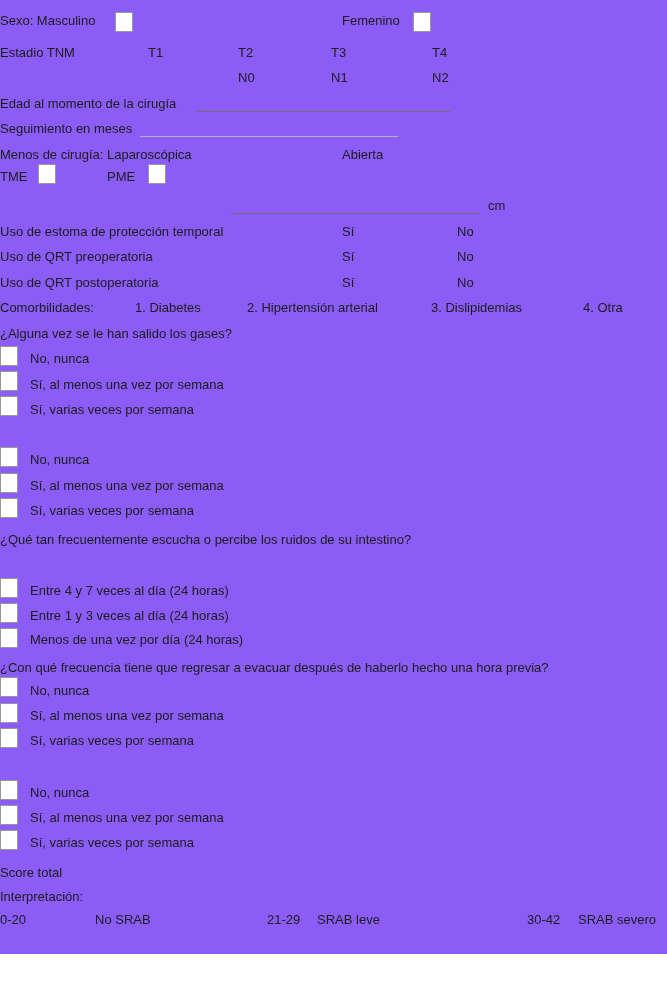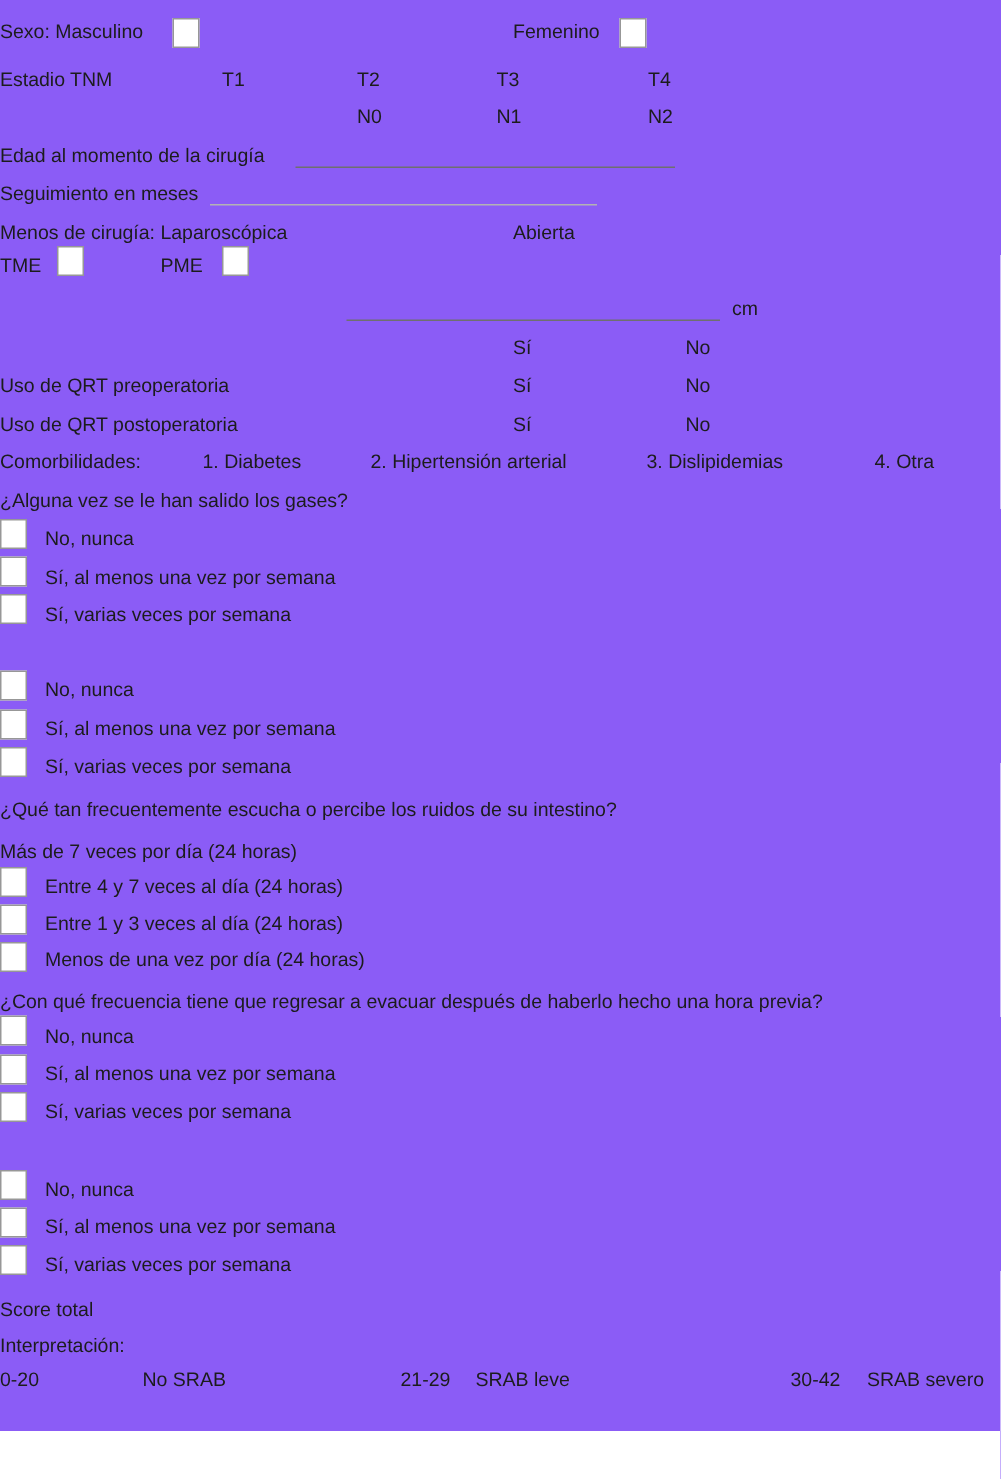--- a/index.html
+++ b/index.html
@@ -55,20 +55,21 @@
   <span class="t" style="left:342px;top:147px">Abierta</span>
 
   <span class="t" style="left:0px;top:169px">TME</span>
   <span class="cb" style="left:38px;top:164px"></span>
   <span class="t" style="left:107px;top:169px">PME</span>
   <span class="cb" style="left:148px;top:164px"></span>
 
   <span class="ln" style="left:231px;top:212px;width:249px"></span>
   <span class="t" style="left:488px;top:198px">cm</span>
 
+  <span class="t" style="left:0px;top:224px">Uso de estoma de protección temporal</span>
   <span class="t" style="left:342px;top:224px">Sí</span>
   <span class="t" style="left:457px;top:224px">No</span>
 
   <span class="t" style="left:0px;top:249px">Uso de QRT preoperatoria</span>
   <span class="t" style="left:342px;top:249px">Sí</span>
   <span class="t" style="left:457px;top:249px">No</span>
 
   <span class="t" style="left:0px;top:275px">Uso de QRT postoperatoria</span>
   <span class="t" style="left:342px;top:275px">Sí</span>
   <span class="t" style="left:457px;top:275px">No</span>
@@ -88,21 +89,20 @@
   <span class="t" style="left:30px;top:402px">Sí, varias veces por semana</span>
 
   <span class="cb" style="left:0px;top:447px"></span>
   <span class="t" style="left:30px;top:452px">No, nunca</span>
   <span class="cb" style="left:0px;top:473px"></span>
   <span class="t" style="left:30px;top:478px">Sí, al menos una vez por semana</span>
   <span class="cb" style="left:0px;top:498px"></span>
   <span class="t" style="left:30px;top:503px">Sí, varias veces por semana</span>
 
   <span class="t" style="left:0px;top:532px">¿Qué tan frecuentemente escucha o percibe los ruidos de su intestino?</span>
-  <span class="t" style="left:0px;top:560px">Más de 7 veces por día (24 horas)</span>
   <span class="cb" style="left:0px;top:578px"></span>
   <span class="t" style="left:30px;top:583px">Entre 4 y 7 veces al día (24 horas)</span>
   <span class="cb" style="left:0px;top:603px"></span>
   <span class="t" style="left:30px;top:608px">Entre 1 y 3 veces al día (24 horas)</span>
   <span class="cb" style="left:0px;top:628px"></span>
   <span class="t" style="left:30px;top:632px">Menos de una vez por día (24 horas)</span>
 
   <span class="t" style="left:0px;top:660px">¿Con qué frecuencia tiene que regresar a evacuar después de haberlo hecho una hora previa?</span>
   <span class="cb" style="left:0px;top:677px"></span>
   <span class="t" style="left:30px;top:683px">No, nunca</span>

